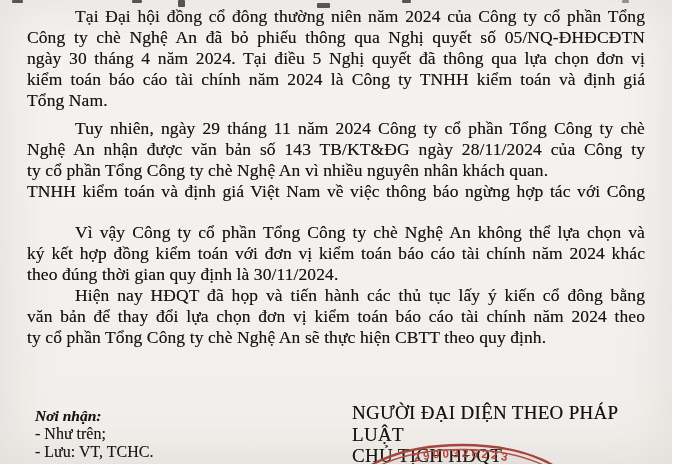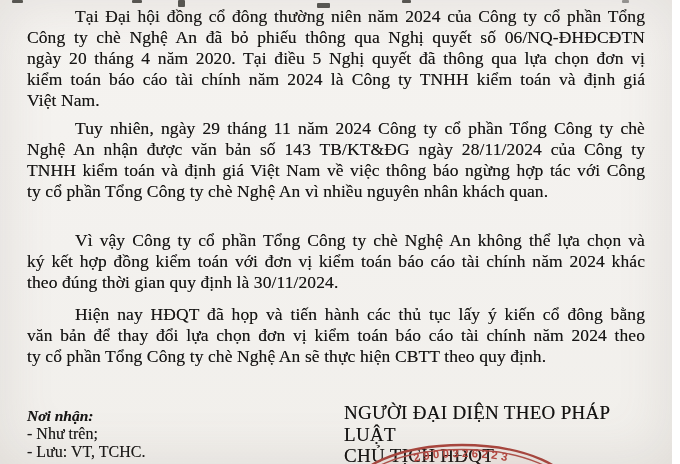--- a/index.html
+++ b/index.html
@@ -31,25 +31,25 @@
     text-align: justify;
     text-align-last: justify;
     letter-spacing: 0.1px;
     color: #161514;
     text-shadow: 0 0 0.6px rgba(20,18,16,0.55);
     white-space: nowrap;
   }
   .line.first { text-indent: 48px; }
   .line.last { text-align-last: left; }
   .para-2 { margin-top: 7px; }
-  .para-3 { margin-top: 28px; }
-  .para-4 { margin-top: 11px; }
+  .para-3 { margin-top: 20px; }
+  .para-4 { }
   .footer {
     position: absolute;
-    left: 4px; right: 0;
+    left: 12px; right: 0;
     top: 402px;
     height: 62px;
   }
   .recipients {
     position: absolute;
     left: 23px;
     top: 5px;
   }
   .recipients-title {
     font-weight: bold;
@@ -106,31 +106,31 @@
   <div class="artifact" style="left:132px; top:0; width:10px; height:3px;"></div>
   <div class="artifact" style="left:178px; top:0; width:7px; height:7px;"></div>
   <div class="artifact" style="left:317px; top:3px; width:13px; height:5px;"></div>
   <div class="artifact" style="left:402px; top:0; width:9px; height:3px;"></div>
   <div class="artifact" style="left:622px; top:0; width:7px; height:3px; opacity:0.5;"></div>
 
   <div class="body-text">
 
     <section class="para para-1">
       <div class="line first">Tại Đại hội đồng cổ đông thường niên năm 2024 của Công ty cổ phần Tổng</div>
-      <div class="line">Công ty chè Nghệ An đã bỏ phiếu thông qua Nghị quyết số 06/NQ-ĐHĐCĐTN</div>
-      <div class="line">ngày 20 tháng 4 năm 2020. Tại điều 5 Nghị quyết đã thông qua lựa chọn đơn vị</div>
+      <div class="line">Công ty chè Nghệ An đã bỏ phiếu thông qua Nghị quyết số 05/NQ-ĐHĐCĐTN</div>
+      <div class="line">ngày 30 tháng 4 năm 2024. Tại điều 5 Nghị quyết đã thông qua lựa chọn đơn vị</div>
       <div class="line">kiểm toán báo cáo tài chính năm 2024 là Công ty TNHH kiểm toán và định giá</div>
-      <div class="line last">Việt Nam.</div>
+      <div class="line last">Tổng Nam.</div>
     </section>
 
     <section class="para para-2">
       <div class="line first">Tuy nhiên, ngày 29 tháng 11 năm 2024 Công ty cổ phần Tổng Công ty chè</div>
       <div class="line">Nghệ An nhận được văn bản số 143 TB/KT&amp;ĐG ngày 28/11/2024 của Công ty</div>
+      <div class="line last">ty cổ phần Tổng Công ty chè Nghệ An vì nhiều nguyên nhân khách quan.</div>
       <div class="line">TNHH kiểm toán và định giá Việt Nam về việc thông báo ngừng hợp tác với Công</div>
-      <div class="line last">ty cổ phần Tổng Công ty chè Nghệ An vì nhiều nguyên nhân khách quan.</div>
     </section>
 
     <section class="para para-3">
       <div class="line first">Vì vậy Công ty cổ phần Tổng Công ty chè Nghệ An không thể lựa chọn và</div>
       <div class="line">ký kết hợp đồng kiểm toán với đơn vị kiểm toán báo cáo tài chính năm 2024 khác</div>
       <div class="line last">theo đúng thời gian quy định là 30/11/2024.</div>
     </section>
 
     <section class="para para-4">
       <div class="line first">Hiện nay HĐQT đã họp và tiến hành các thủ tục lấy ý kiến cổ đông bằng</div>

